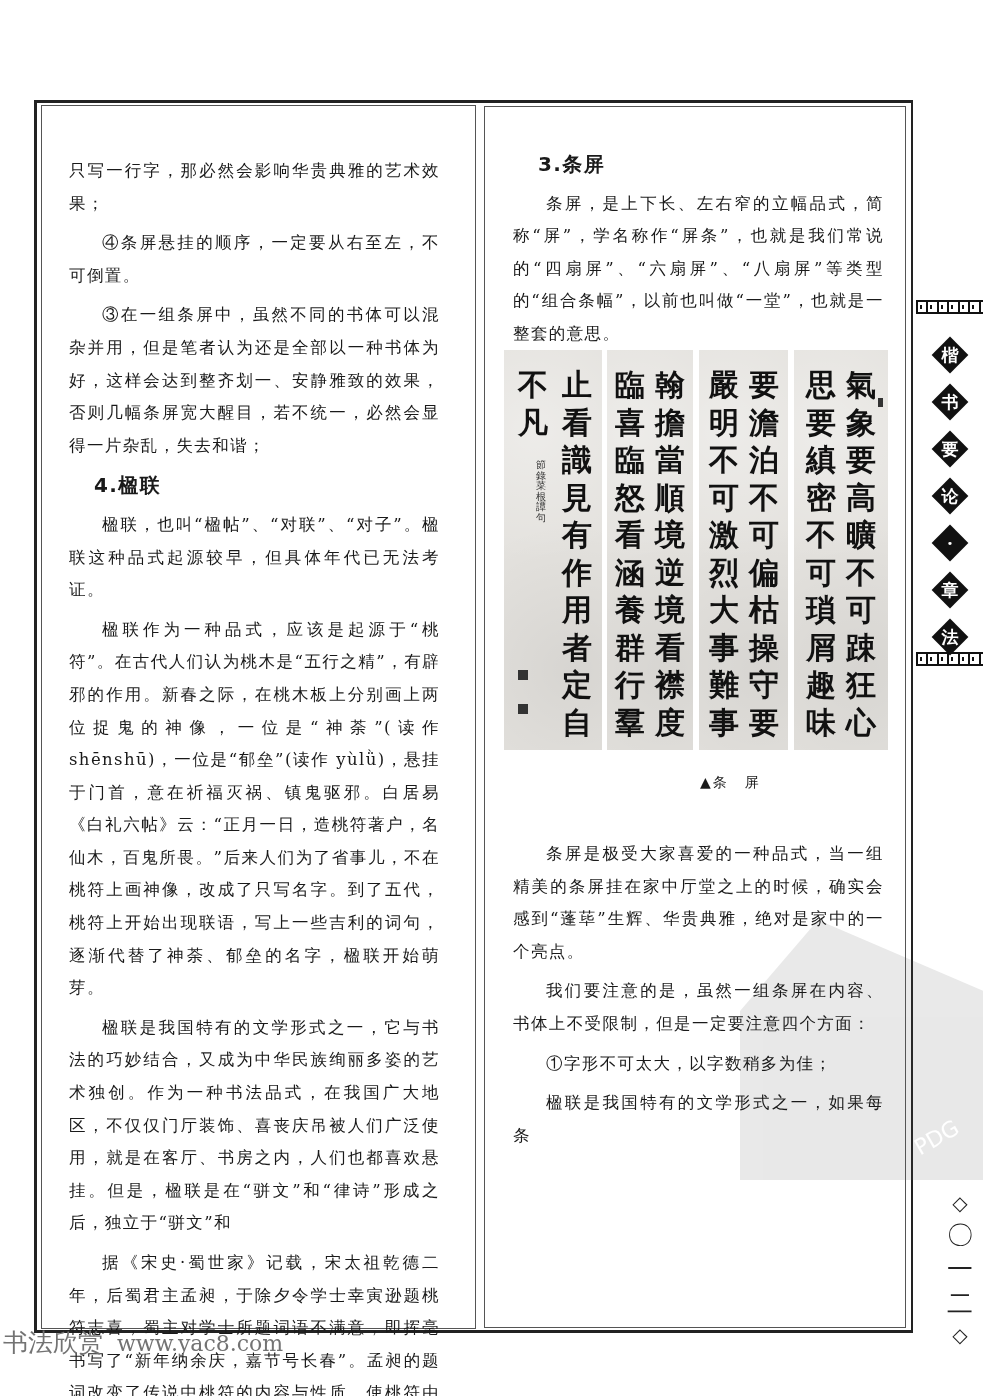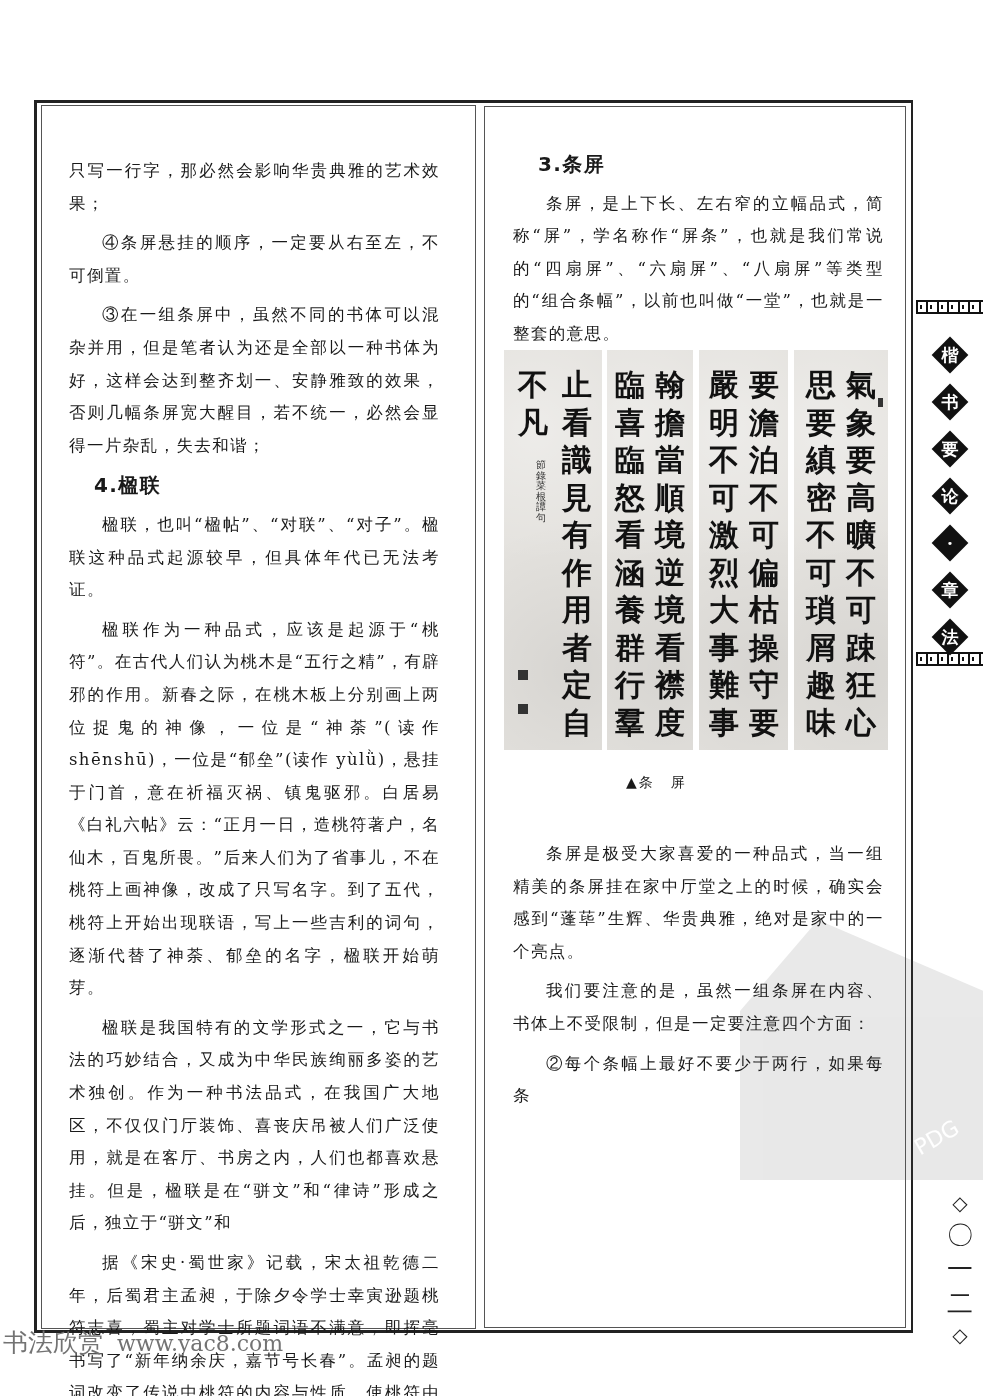--- a/index.html
+++ b/index.html
@@ -17,21 +17,21 @@
     .col p.indent { text-indent:2em; }
     .col h3 { margin:0; font-family:"DejaVu Sans","Liberation Sans",sans-serif; font-weight:bold; font-size:20px; line-height:32.6px; padding-left:32px; }
     .figure { position:absolute; left:504px; top:350px; width:384px; height:400px; }
     .scroll { position:absolute; top:0; height:400px; background:#e4e2de;
               background-image:radial-gradient(circle at 30% 20%, rgba(255,255,255,.35) 0, transparent 40%),
                                radial-gradient(circle at 70% 80%, rgba(0,0,0,.06) 0, transparent 45%); }
     .scroll .line { position:absolute; top:16px; width:42px; display:flex; flex-direction:column; align-items:center;
                     font-family:"DejaVu Serif",serif; font-weight:bold; font-size:30px; line-height:37.5px; color:#111; }
     .scroll .inscription { position:absolute; top:110px; width:10px; font-size:10px; line-height:10.5px; color:#333; word-break:break-all; }
     .seal { position:absolute; width:10px; height:10px; background:#333; }
-    .caption { position:absolute; left:626px; top:774px; font-size:14px; letter-spacing:2px; }
+    .caption { position:absolute; left:700px; top:774px; font-size:14px; letter-spacing:2px; }
     .side-tab { position:absolute; left:916px; top:300px; width:67px; height:380px; }
     .fret { position:absolute; left:0; width:67px; height:14px;
             background:repeating-linear-gradient(90deg,#111 0 1.5px, transparent 1.5px 10.5px);
             border-top:2px solid #111; border-bottom:2px solid #111; box-sizing:border-box; }
     .fret::after { content:""; position:absolute; inset:3px 0; background:repeating-linear-gradient(90deg, transparent 0 4px, #111 4px 6px, transparent 6px 10.5px); }
     .diamond { position:absolute; left:21px; width:26px; height:26px; background:#111; transform:rotate(45deg); }
     .diamond-char { position:absolute; left:14px; width:40px; text-align:center; color:#fff; font-size:17px; line-height:40px; font-weight:bold; }
     .page-num { position:absolute; left:940px; top:1188px; width:40px; display:flex; flex-direction:column; align-items:center; font-size:26px; line-height:34px; color:#222; }
     .page-num .dia { font-size:20px; line-height:30px; }
     .watermark-bottom { position:absolute; left:3px; top:1326px; color:#737373; font-family:"DejaVu Serif",serif; font-size:22px; letter-spacing:0; white-space:nowrap; }
@@ -183,21 +183,22 @@
     <div class="inscription" style="left:32px;">節錄菜根譚句</div>
     <div class="seal" style="left:14px;top:320px;"></div>
     <div class="seal" style="left:14px;top:354px;"></div>
   </div>
 </div>
 <div class="caption">▲条　屏</div>
 
 <div class="col right" style="top:831px;">
   <p class="indent">条屏是极受大家喜爱的一种品式，当一组精美的条屏挂在家中厅堂之上的时候，确实会感到“蓬荜”生辉、华贵典雅，绝对是家中的一个亮点。</p>
   <p class="indent">我们要注意的是，虽然一组条屏在内容、书体上不受限制，但是一定要注意四个方面：</p>
-  <p class="indent">②每个条幅上最好不要少于两行，如果每条</p>
+  <p class="indent">①字形不可太大，以字数稍多为佳；</p>
+  <p class="indent">楹联是我国特有的文学形式之一，如果每条</p>
 </div>
 
 <div class="side-tab">
   <div class="fret" style="top:0;"></div>
   <div class="diamond" style="top:42px;"></div>
   <div class="diamond-char" style="top:35px;">楷</div>
   <div class="diamond" style="top:89px;"></div>
   <div class="diamond-char" style="top:82px;">书</div>
   <div class="diamond" style="top:136px;"></div>
   <div class="diamond-char" style="top:129px;">要</div>

